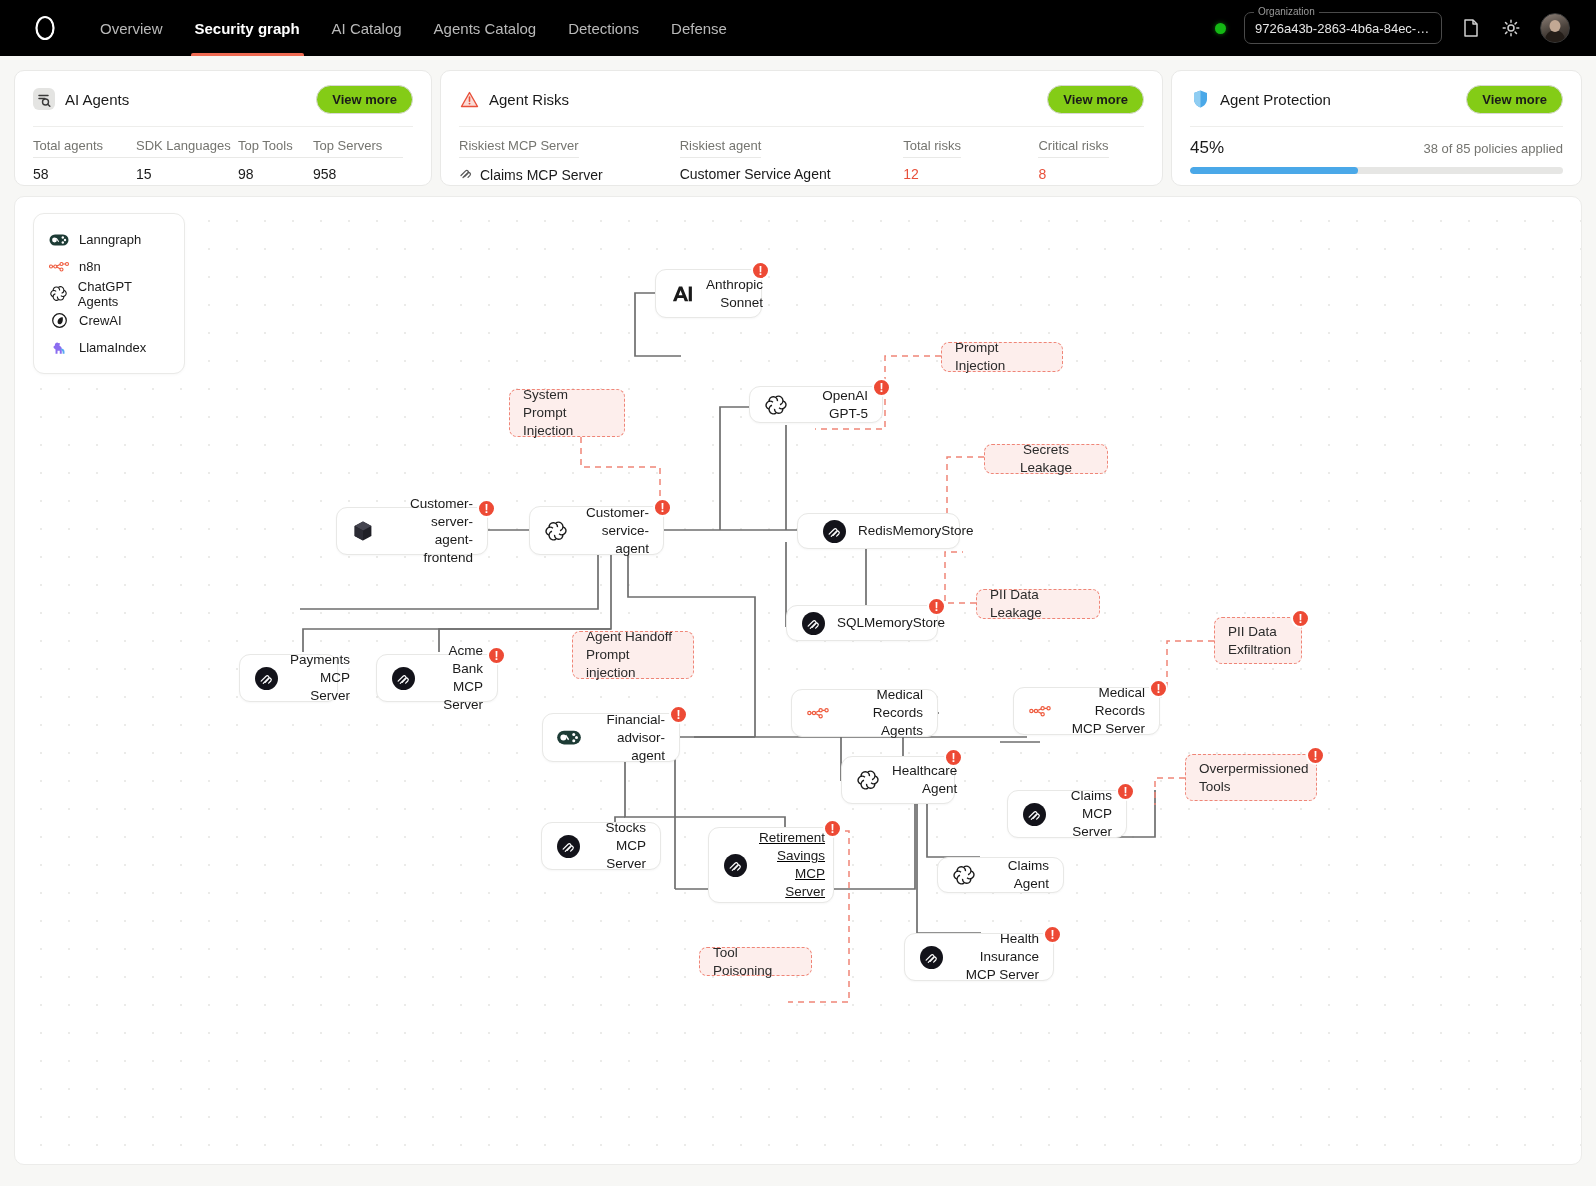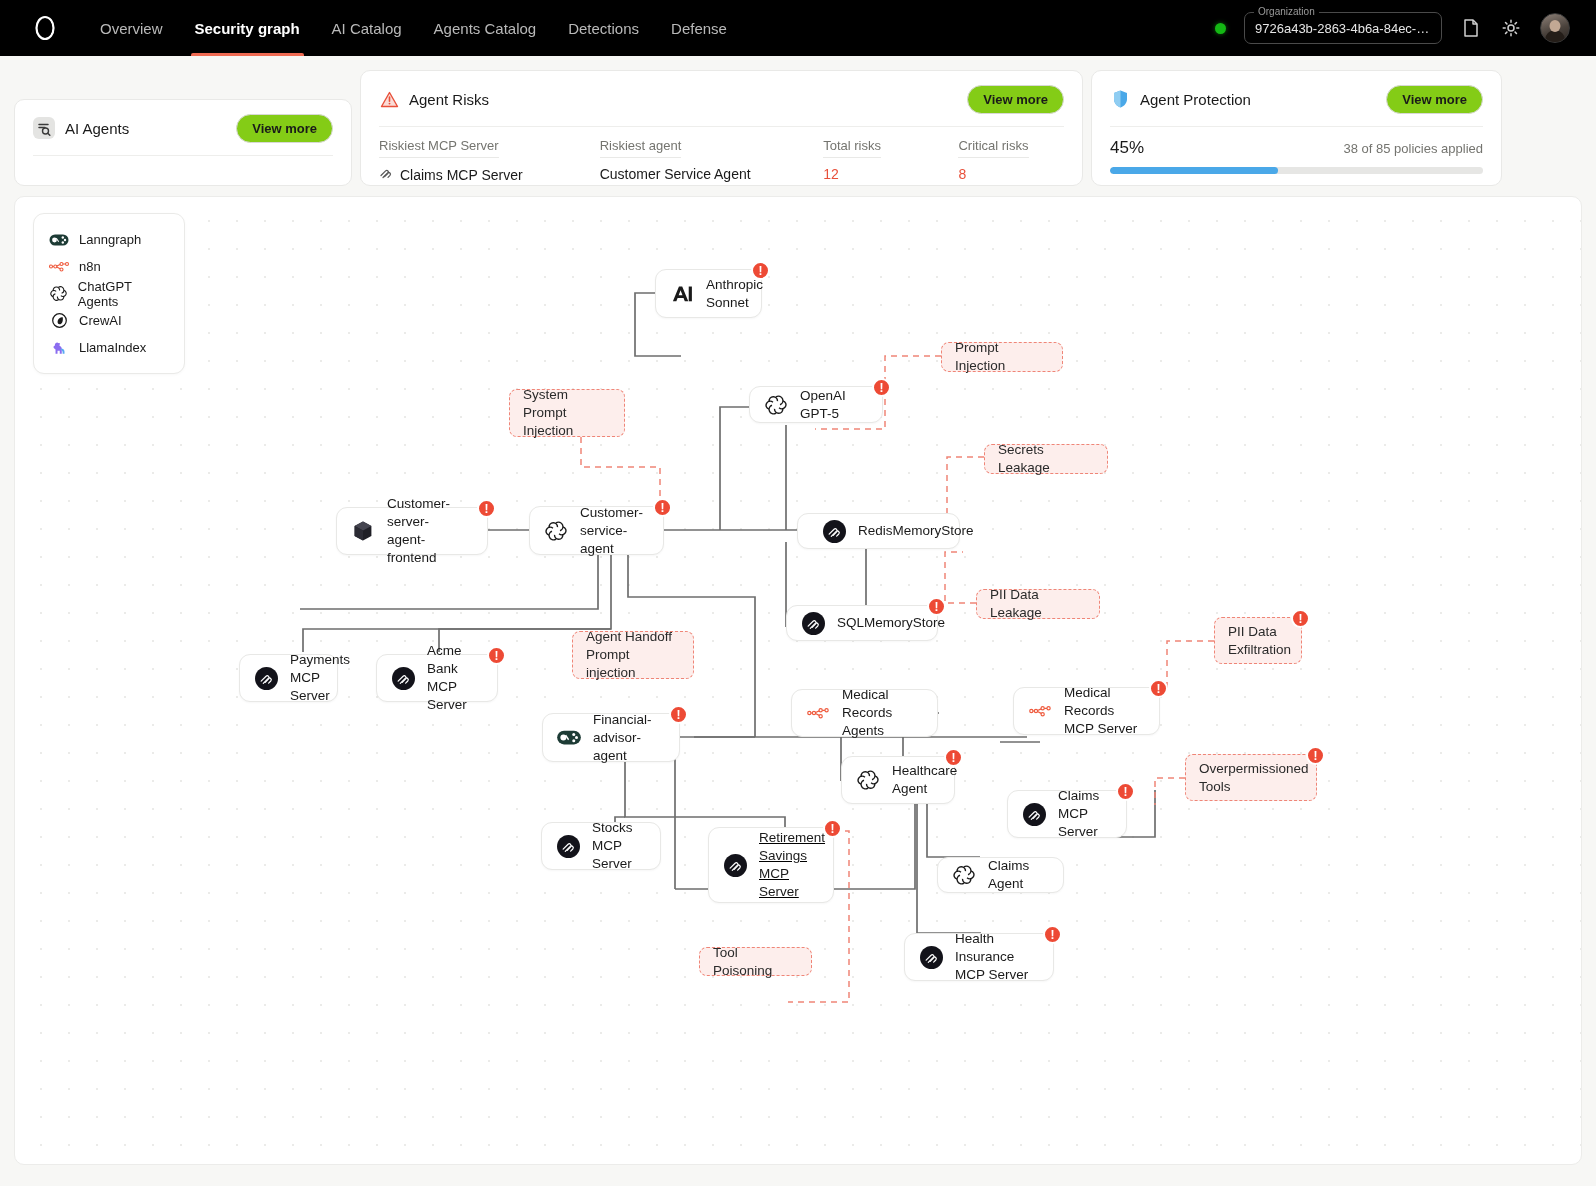--- a/index.html
+++ b/index.html
@@ -75,21 +75,21 @@
   
   .cards-row {
     position: absolute; top: 70px; left: 14px;
     width: 1568px; height: 116px;
     display: flex; gap: 8px;
   }
   .card {
     background: #fff; border: 1px solid #e9e9e7; border-radius: 10px;
     padding: 13px 18px 0 18px;
   }
-  .card-ai { width: 338px; margin-top: 29px; }
+  .card-ai { width: 418px; }
   .card-risk { width: 723px; }
   .card-prot { width: 411px; }
   .card-head { display: flex; align-items: center; height: 30px; }
   .card-title { font-size: 15px; color: #1a1a1a; margin-left: 10px; }
   .view-more {
     margin-left: auto;
     border: 1px solid #d8d8d6; border-radius: 16px;
     font-size: 13px; font-weight: bold; color: #1a1a1a;
     background: #84cc16; padding: 6px 15px; cursor: pointer;
     font-family: "Liberation Sans", sans-serif;
@@ -142,21 +142,21 @@
   
   .node {
     position: absolute;
     background: #fff; border: 1px solid #e8e8e6; border-radius: 11px;
     display: flex; align-items: center;
     padding: 0 14px 0 13px;
     box-shadow: 0 1px 2px rgba(0,0,0,.035);
     cursor: pointer;
   }
   .node-ic { width: 26px; min-width: 26px; display: flex; align-items: center; justify-content: center; }
-  .node-label { font-size: 13.5px; color: #1a1a1a; line-height: 18px; margin-left: 11px; }
+  .node-label { font-size: 13.5px; color: #1a1a1a; line-height: 18px; margin-left: 11px; text-align: right; }
   .badge {
     position: absolute; right: -9px; top: -9px;
     width: 19px; height: 19px; border-radius: 50%;
     background: #ed4a35; border: 2.5px solid #fff;
     color: #fff; font-size: 12px; font-weight: bold;
     display: flex; align-items: center; justify-content: center;
     line-height: 1;
   }
   .risk {
     position: absolute;
@@ -217,20 +217,38 @@
         <svg width="15" height="15" viewBox="0 0 15 15">
           <path d="M2 3.5h9M2 6.5h6" stroke="#3a3a3a" stroke-width="1.5" stroke-linecap="round"></path>
           <circle cx="8.5" cy="10" r="3" fill="#e4e4e2" stroke="#3a3a3a" stroke-width="1.4"></circle>
           <path d="M10.8 12.2l2 2" stroke="#3a3a3a" stroke-width="1.5" stroke-linecap="round"></path>
         </svg>
       </span>
       <span class="card-title">AI Agents</span>
       <button class="view-more">View more</button>
     </div>
     <div class="card-sep"></div>
+    <div class="metrics">
+      <div class="metric" style="width:103px">
+        <span class="metric-label">Total agents</span>
+        <span class="metric-value">58</span>
+      </div>
+      <div class="metric" style="width:102px">
+        <span class="metric-label">SDK Languages</span>
+        <span class="metric-value">15</span>
+      </div>
+      <div class="metric" style="width:75px">
+        <span class="metric-label">Top Tools</span>
+        <span class="metric-value">98</span>
+      </div>
+      <div class="metric" style="width:90px">
+        <span class="metric-label">Top Servers</span>
+        <span class="metric-value">958</span>
+      </div>
+    </div>
   </div>
 
   <div class="card card-risk">
     <div class="card-head">
       <span class="warn-tri">
         <svg width="19" height="19" viewBox="0 0 19 19">
           <path d="M9.5 2.5L17.5 16.5H1.5z" fill="#fbdcd7" stroke="#e8503a" stroke-width="1.4" stroke-linejoin="round"></path>
           <path d="M9.5 7v4.2" stroke="#e8503a" stroke-width="1.6" stroke-linecap="round"></path>
           <circle cx="9.5" cy="13.6" r="0.95" fill="#e8503a"></circle>
         </svg>
@@ -619,21 +637,21 @@
         <span class="badge">!</span>
       </div>
     </div>
   <div id="risks-layer">
       <div class="risk" style="left: 926px; top: 145px; width: 122px; height: 30px;">
         <span class="risk-label">Prompt Injection</span>
       </div>
       <div class="risk" style="left: 494px; top: 192px; width: 116px; height: 48px;">
         <span class="risk-label">System Prompt<br>Injection</span>
       </div>
-      <div class="risk" style="left: 969px; top: 247px; width: 124px; height: 30px;">
+      <div class="risk" style="left: 969px; top: 247px; width: 124px; height: 30px; text-align: center;">
         <span class="risk-label">Secrets Leakage</span>
       </div>
       <div class="risk" style="left: 961px; top: 392px; width: 124px; height: 30px;">
         <span class="risk-label">PII Data Leakage</span>
       </div>
       <div class="risk" style="left: 1199px; top: 420px; width: 88px; height: 47px;">
         <span class="risk-label">PII Data<br>Exfiltration</span>
         <span class="badge">!</span>
       </div>
       <div class="risk" style="left: 557px; top: 434px; width: 122px; height: 48px;">

